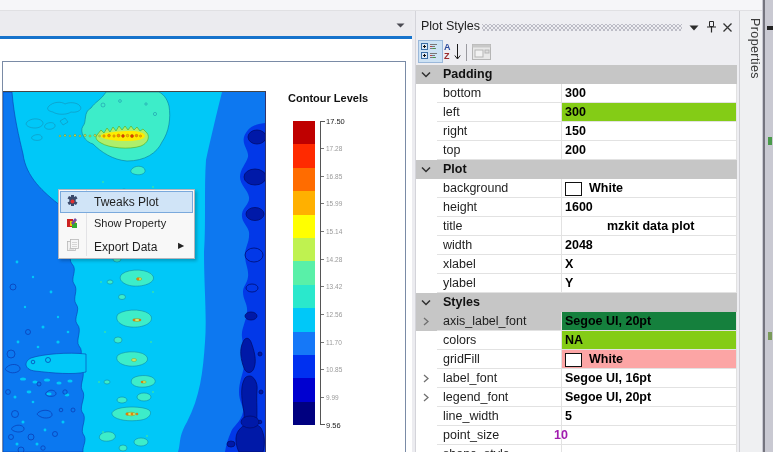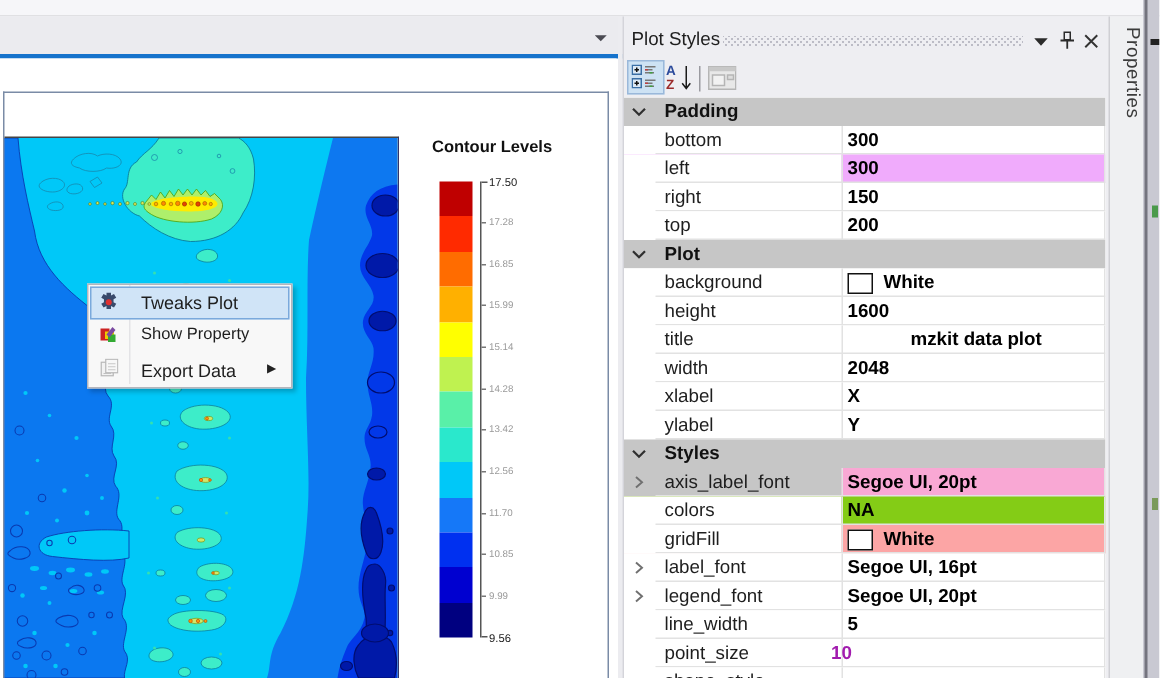--- a/index.html
+++ b/index.html
@@ -323,21 +323,21 @@
       <div style="position:absolute;left:27px;top:2px;font-weight:bold;color:#111;">Padding</div>
     </div>
     <div style="position:absolute;left:0;top:19px;width:321px;height:19px;background:#fff;">
       <div style="position:absolute;left:0;top:0;width:145px;height:19px;background:#fff;"></div>
       <div style="position:absolute;left:21px;top:18px;width:300px;height:1px;background:#e2e2e2;"></div>
       <div style="position:absolute;left:144.5px;top:0;width:1px;height:19px;background:#e2e2e2;"></div>
       <div style="position:absolute;left:320px;top:0;width:1px;height:19px;background:#e2e2e2;"></div>
       <div style="position:absolute;left:27px;top:2px;">bottom</div>
       <div style="position:absolute;left:149px;top:2px;font-weight:bold;color:#000;">300</div>
     </div>
-    <div style="position:absolute;left:0;top:38px;width:321px;height:19px;background:#f0abfc;">
+    <div style="position:absolute;left:0;top:38px;width:321px;height:19px;background:#84cc16;">
       <div style="position:absolute;left:0;top:0;width:145px;height:19px;background:#fff;"></div>
       <div style="position:absolute;left:21px;top:18px;width:300px;height:1px;background:#e2e2e2;"></div>
       <div style="position:absolute;left:144.5px;top:0;width:1px;height:19px;background:#e2e2e2;"></div>
       <div style="position:absolute;left:320px;top:0;width:1px;height:19px;background:#e2e2e2;"></div>
       <div style="position:absolute;left:27px;top:2px;">left</div>
       <div style="position:absolute;left:149px;top:2px;font-weight:bold;color:#000;">300</div>
     </div>
     <div style="position:absolute;left:0;top:57px;width:321px;height:19px;background:#fff;">
       <div style="position:absolute;left:0;top:0;width:145px;height:19px;background:#fff;"></div>
       <div style="position:absolute;left:21px;top:18px;width:300px;height:1px;background:#e2e2e2;"></div>
@@ -408,21 +408,21 @@
       <div style="position:absolute;left:320px;top:0;width:1px;height:19px;background:#e2e2e2;"></div>
       <div style="position:absolute;left:27px;top:2px;">xlabel</div>
       <div style="position:absolute;left:149px;top:2px;font-weight:bold;color:#000;">X</div>
     </div>
     <div style="position:absolute;left:0;top:228px;width:321px;height:19px;background:#c6c6c6;">
       <svg style="position:absolute;left:5px;top:5px;" width="10" height="9" viewBox="0 0 10 9">
         <path d="M1,2.5 L5,6.5 L9,2.5" stroke="#303030" stroke-width="1.5" fill="none"></path>
       </svg>
       <div style="position:absolute;left:27px;top:2px;font-weight:bold;color:#111;">Styles</div>
     </div>
-    <div style="position:absolute;left:0;top:247px;width:321px;height:19px;background:#f9a8d4;">
+    <div style="position:absolute;left:0;top:247px;width:321px;height:19px;background:#15803d;">
       <div style="position:absolute;left:0;top:0;width:145px;height:19px;background:#c6c6c6;"></div>
       <div style="position:absolute;left:21px;top:18px;width:300px;height:1px;background:#e2e2e2;"></div>
       <div style="position:absolute;left:144.5px;top:0;width:1px;height:19px;background:#e2e2e2;"></div>
       <div style="position:absolute;left:320px;top:0;width:1px;height:19px;background:#e2e2e2;"></div>
       <svg style="position:absolute;left:6px;top:5px;" width="8" height="9" viewBox="0 0 8 9">
         <path d="M2,1 L6,4.5 L2,8" stroke="#707070" stroke-width="1.3" fill="none"></path>
       </svg>
       <div style="position:absolute;left:27px;top:2px;">axis_label_font</div>
       <div style="position:absolute;left:149px;top:2px;font-weight:bold;color:#000;">Segoe UI, 20pt</div>
     </div>

